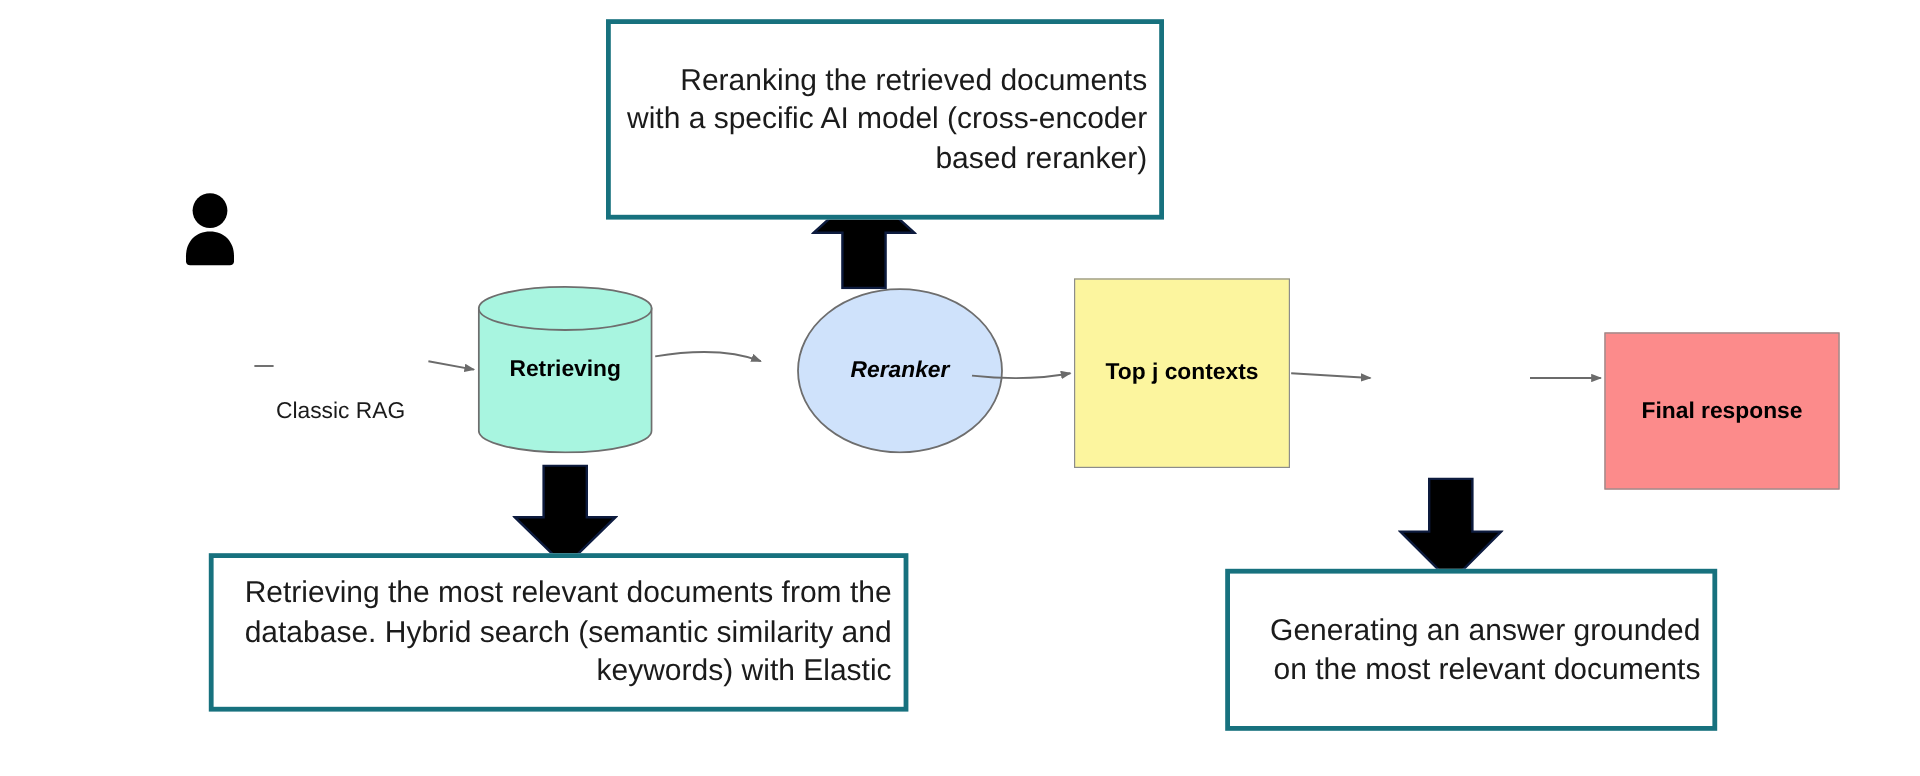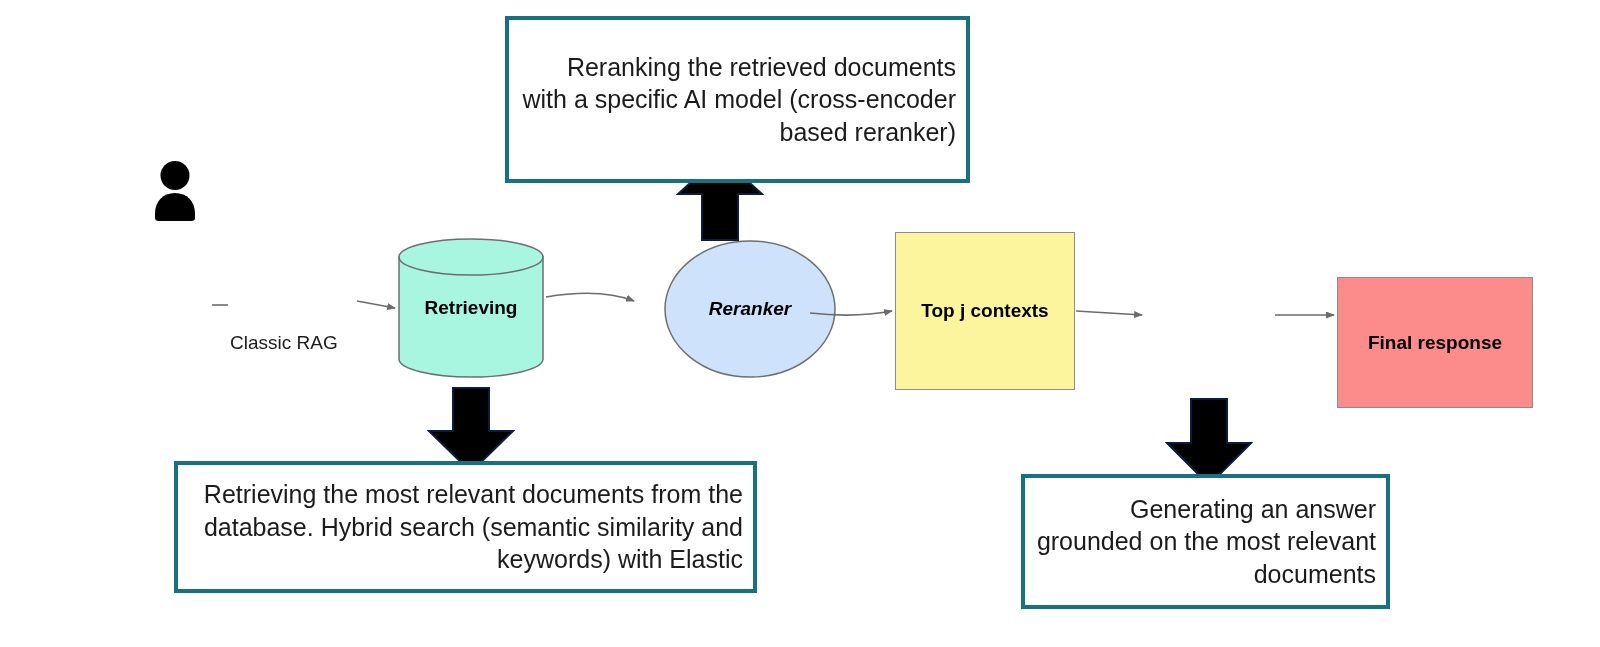--- a/index.html
+++ b/index.html
@@ -101,21 +101,21 @@
   .annot-text {
     font-family: "Liberation Sans", sans-serif;
     font-size: 25px;
     color: #1b1b1b;
     line-height: 1.30;
     text-align: right;
     padding: 0 10px;
   }
   #annot-rerank { left: 505px; top: 16px; width: 465px; height: 167px; }
   #annot-retrieve { left: 174px; top: 461px; width: 583px; height: 132px; }
-  #annot-generate { left: 1021px; top: 474px; width: 369px; height: 135px; }
+  #annot-generate { left: 1021px; top: 474px; width: 410px; height: 135px; }
 
   
   .block-arrow {
     position: absolute;
     z-index: 4;
   }
   #arrow-up-rerank  { left: 676px; top: 178px; width: 88px; height: 63px; }
   #arrow-down-retrieve { left: 427px; top: 387px; width: 88px; height: 80px; }
   #arrow-down-generate { left: 1165px; top: 398px; width: 88px; height: 82px; }
 

